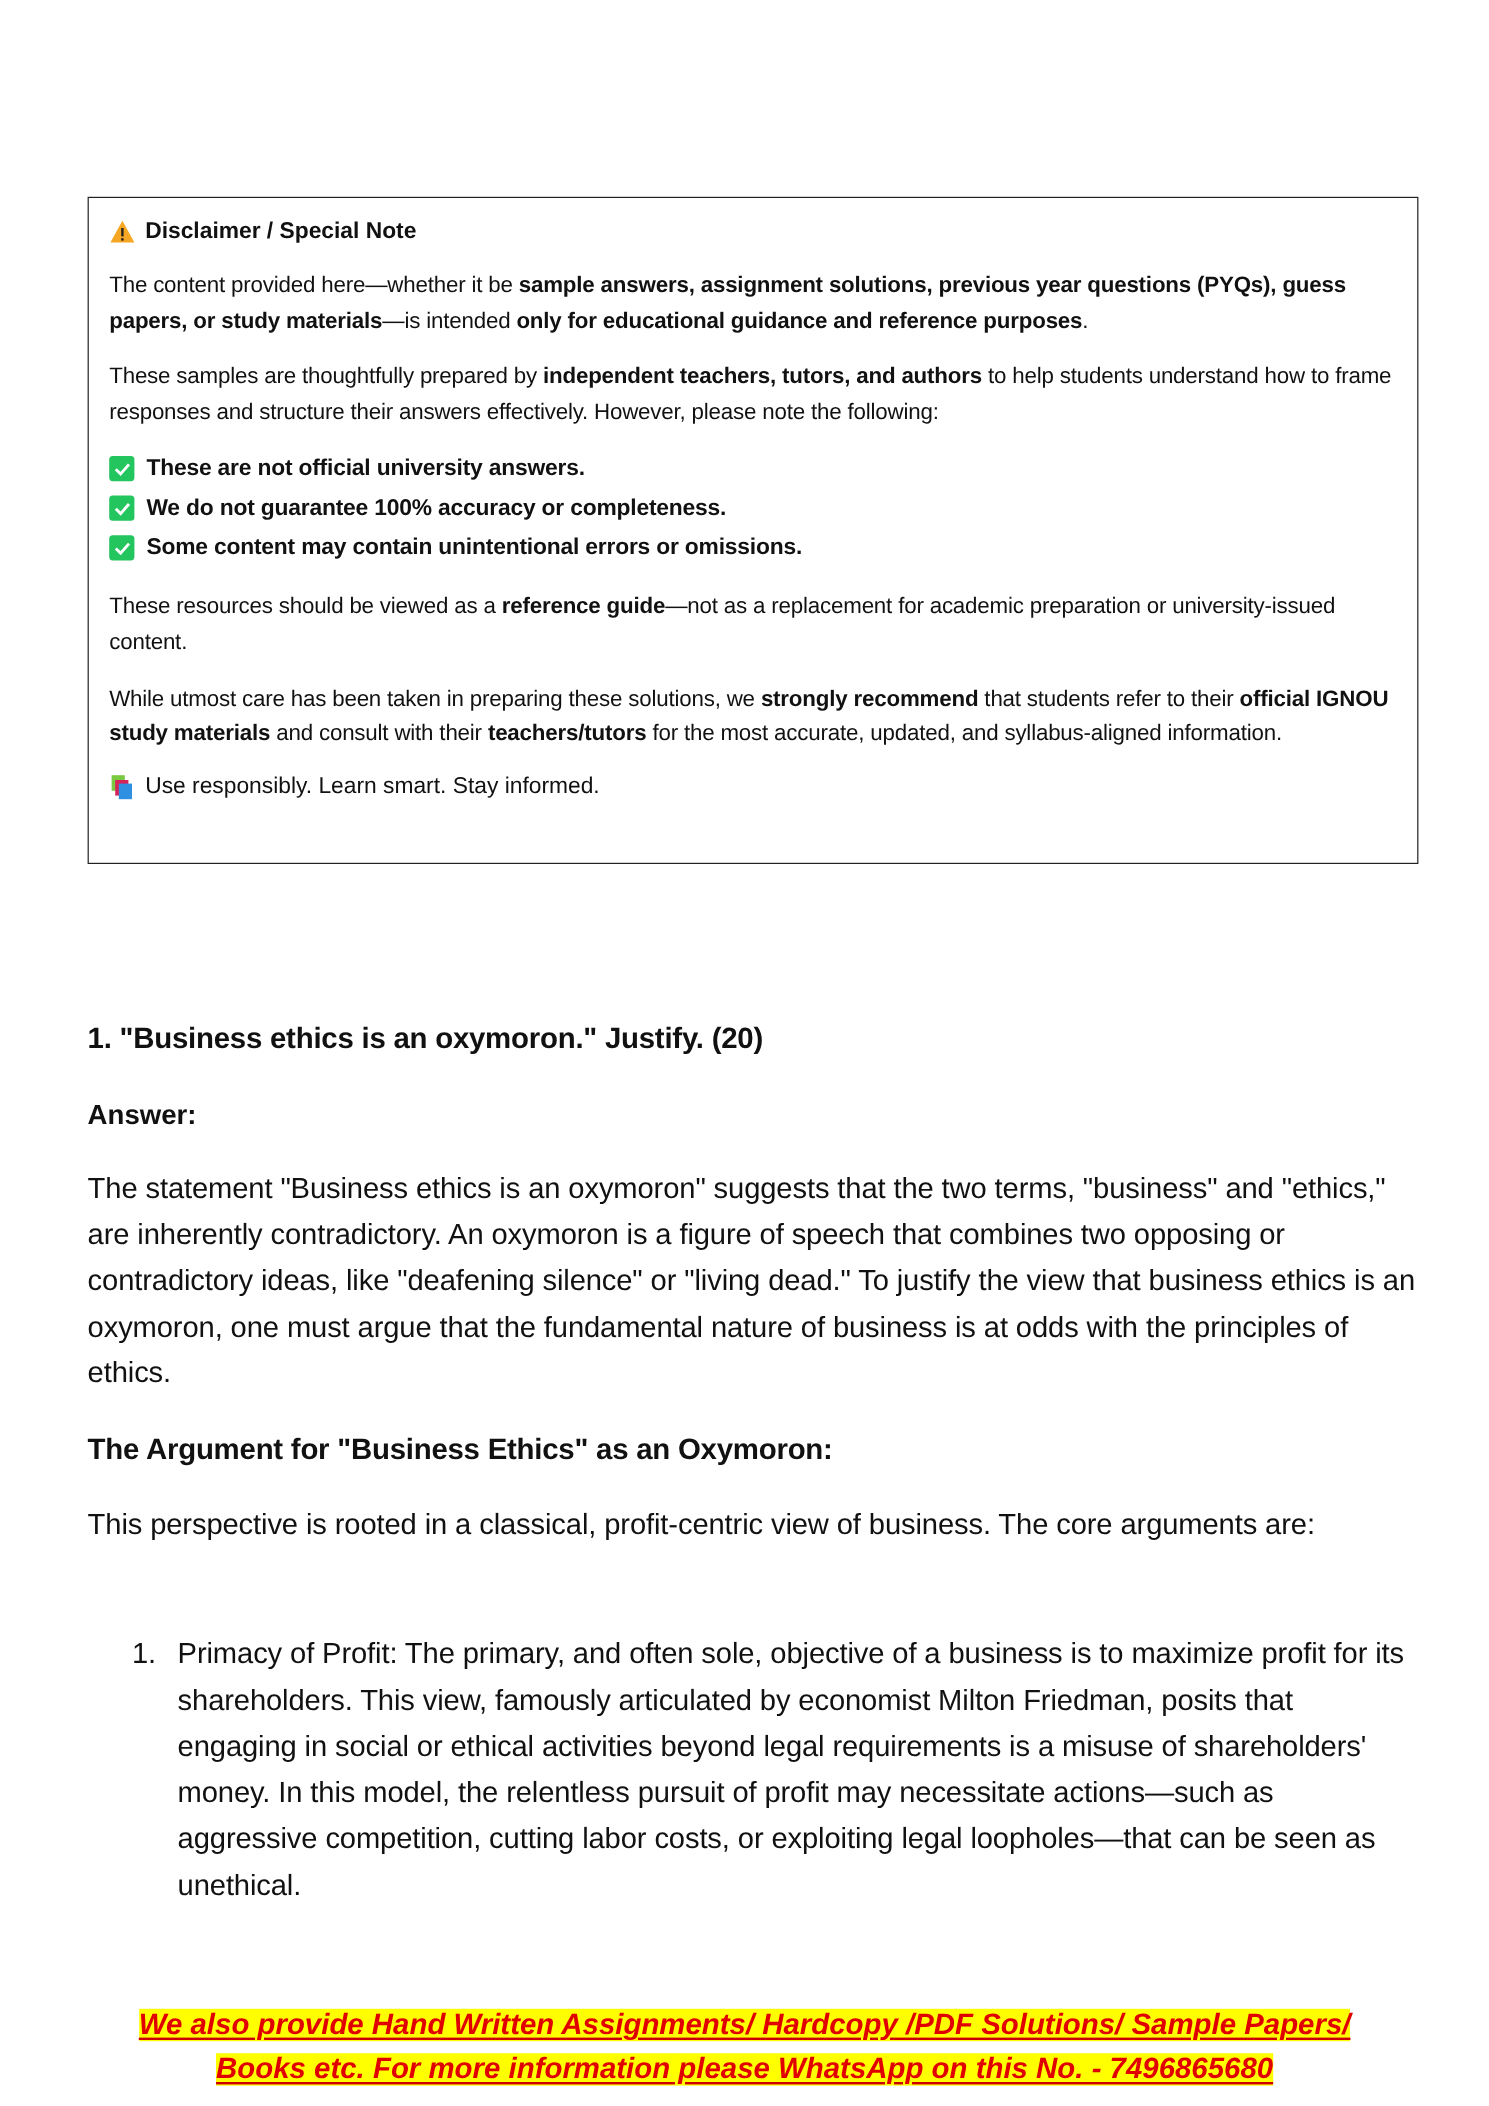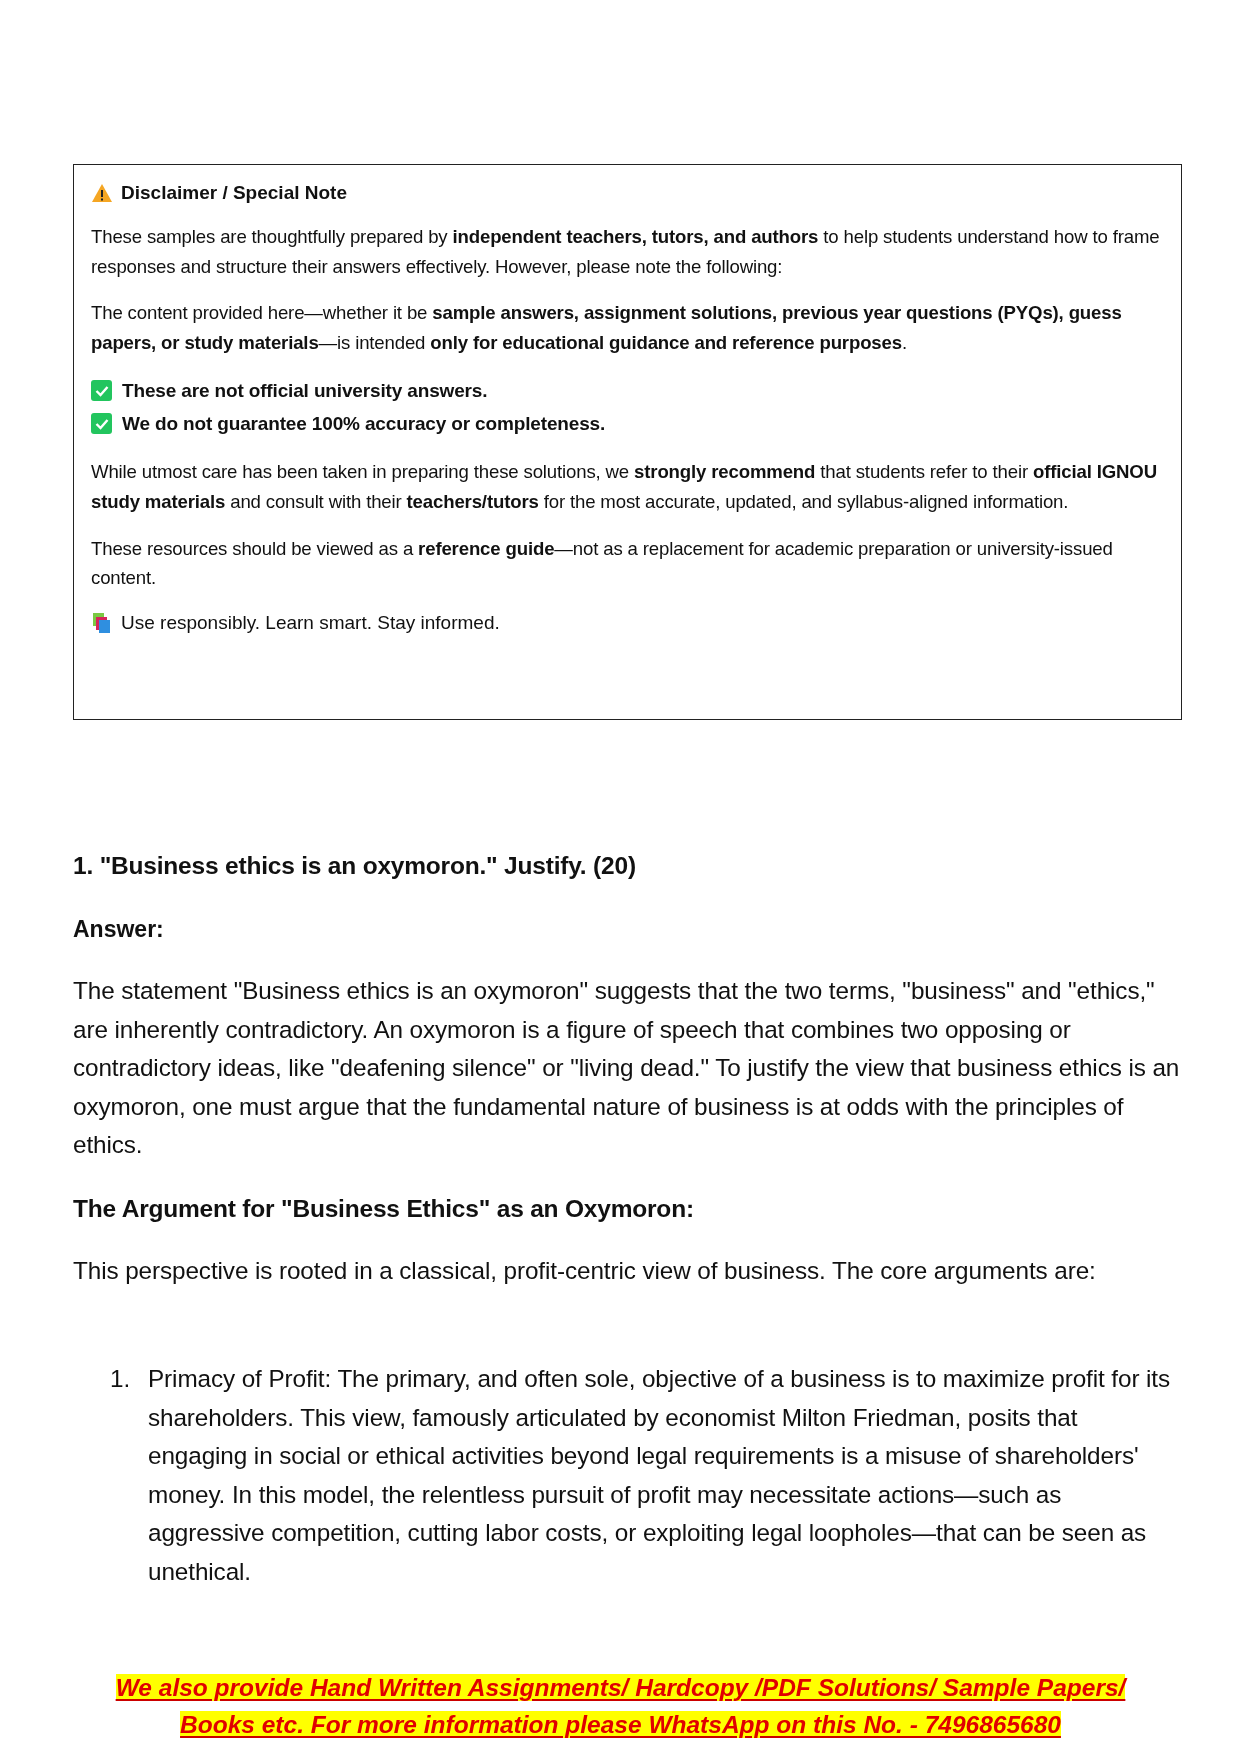--- a/index.html
+++ b/index.html
@@ -57,46 +57,54 @@
       <span class="icon">
         <svg width="22" height="20" viewBox="0 0 22 20">
             <path d="M11 1 L21 19 L1 19 Z" fill="#f5a623"></path>
             <rect x="10" y="7" width="2" height="7" fill="#222"></rect>
             <rect x="10" y="15.5" width="2" height="2" fill="#222"></rect>
           </svg>
       </span>
       <span>Disclaimer / Special Note</span>
     </div>
 
+    <p class="disc-p"><span>The content provided here—whether it be </span><b>sample answers, assignment solutions, previous year questions (PYQs), guess papers, or study materials</b><span>—is intended </span><b>only for educational guidance and reference purposes</b><span>.</span></p>
+
     <p class="disc-p"><span>These samples are thoughtfully prepared by </span><b>independent teachers, tutors, and authors</b><span> to help students understand how to frame responses and structure their answers effectively. However, please note the following:</span></p>
-
-    <p class="disc-p"><span>The content provided here—whether it be </span><b>sample answers, assignment solutions, previous year questions (PYQs), guess papers, or study materials</b><span>—is intended </span><b>only for educational guidance and reference purposes</b><span>.</span></p>
 
     <ul class="check-list">
       <li class="check-item">
         <span class="check-box">
             <svg width="14" height="12" viewBox="0 0 14 12">
               <path d="M1.5 6 L5.5 10 L12.5 2" stroke="#fff" stroke-width="2.4" fill="none"></path>
             </svg>
           </span>
         <span>These are not official university answers.</span>
       </li>
       <li class="check-item">
         <span class="check-box">
             <svg width="14" height="12" viewBox="0 0 14 12">
               <path d="M1.5 6 L5.5 10 L12.5 2" stroke="#fff" stroke-width="2.4" fill="none"></path>
             </svg>
           </span>
         <span>We do not guarantee 100% accuracy or completeness.</span>
       </li>
+      <li class="check-item">
+        <span class="check-box">
+            <svg width="14" height="12" viewBox="0 0 14 12">
+              <path d="M1.5 6 L5.5 10 L12.5 2" stroke="#fff" stroke-width="2.4" fill="none"></path>
+            </svg>
+          </span>
+        <span>Some content may contain unintentional errors or omissions.</span>
+      </li>
     </ul>
 
+    <p class="disc-p"><span>These resources should be viewed as a </span><b>reference guide</b><span>—not as a replacement for academic preparation or university-issued content.</span></p>
+
     <p class="disc-p"><span>While utmost care has been taken in preparing these solutions, we </span><b>strongly recommend</b><span> that students refer to their </span><b>official IGNOU study materials</b><span> and consult with their </span><b>teachers/tutors</b><span> for the most accurate, updated, and syllabus-aligned information.</span></p>
-
-    <p class="disc-p"><span>These resources should be viewed as a </span><b>reference guide</b><span>—not as a replacement for academic preparation or university-issued content.</span></p>
 
     <div class="disc-footer">
       <span class="icon">
         <svg width="22" height="22" viewBox="0 0 22 22">
             <rect x="2" y="1" width="11" height="13" fill="#7ac943"></rect>
             <rect x="5" y="5" width="11" height="13" fill="#d6245b"></rect>
             <rect x="8" y="8" width="11" height="13" fill="#2f8fe0"></rect>
           </svg>
       </span>
       <span>Use responsibly. Learn smart. Stay informed.</span>

